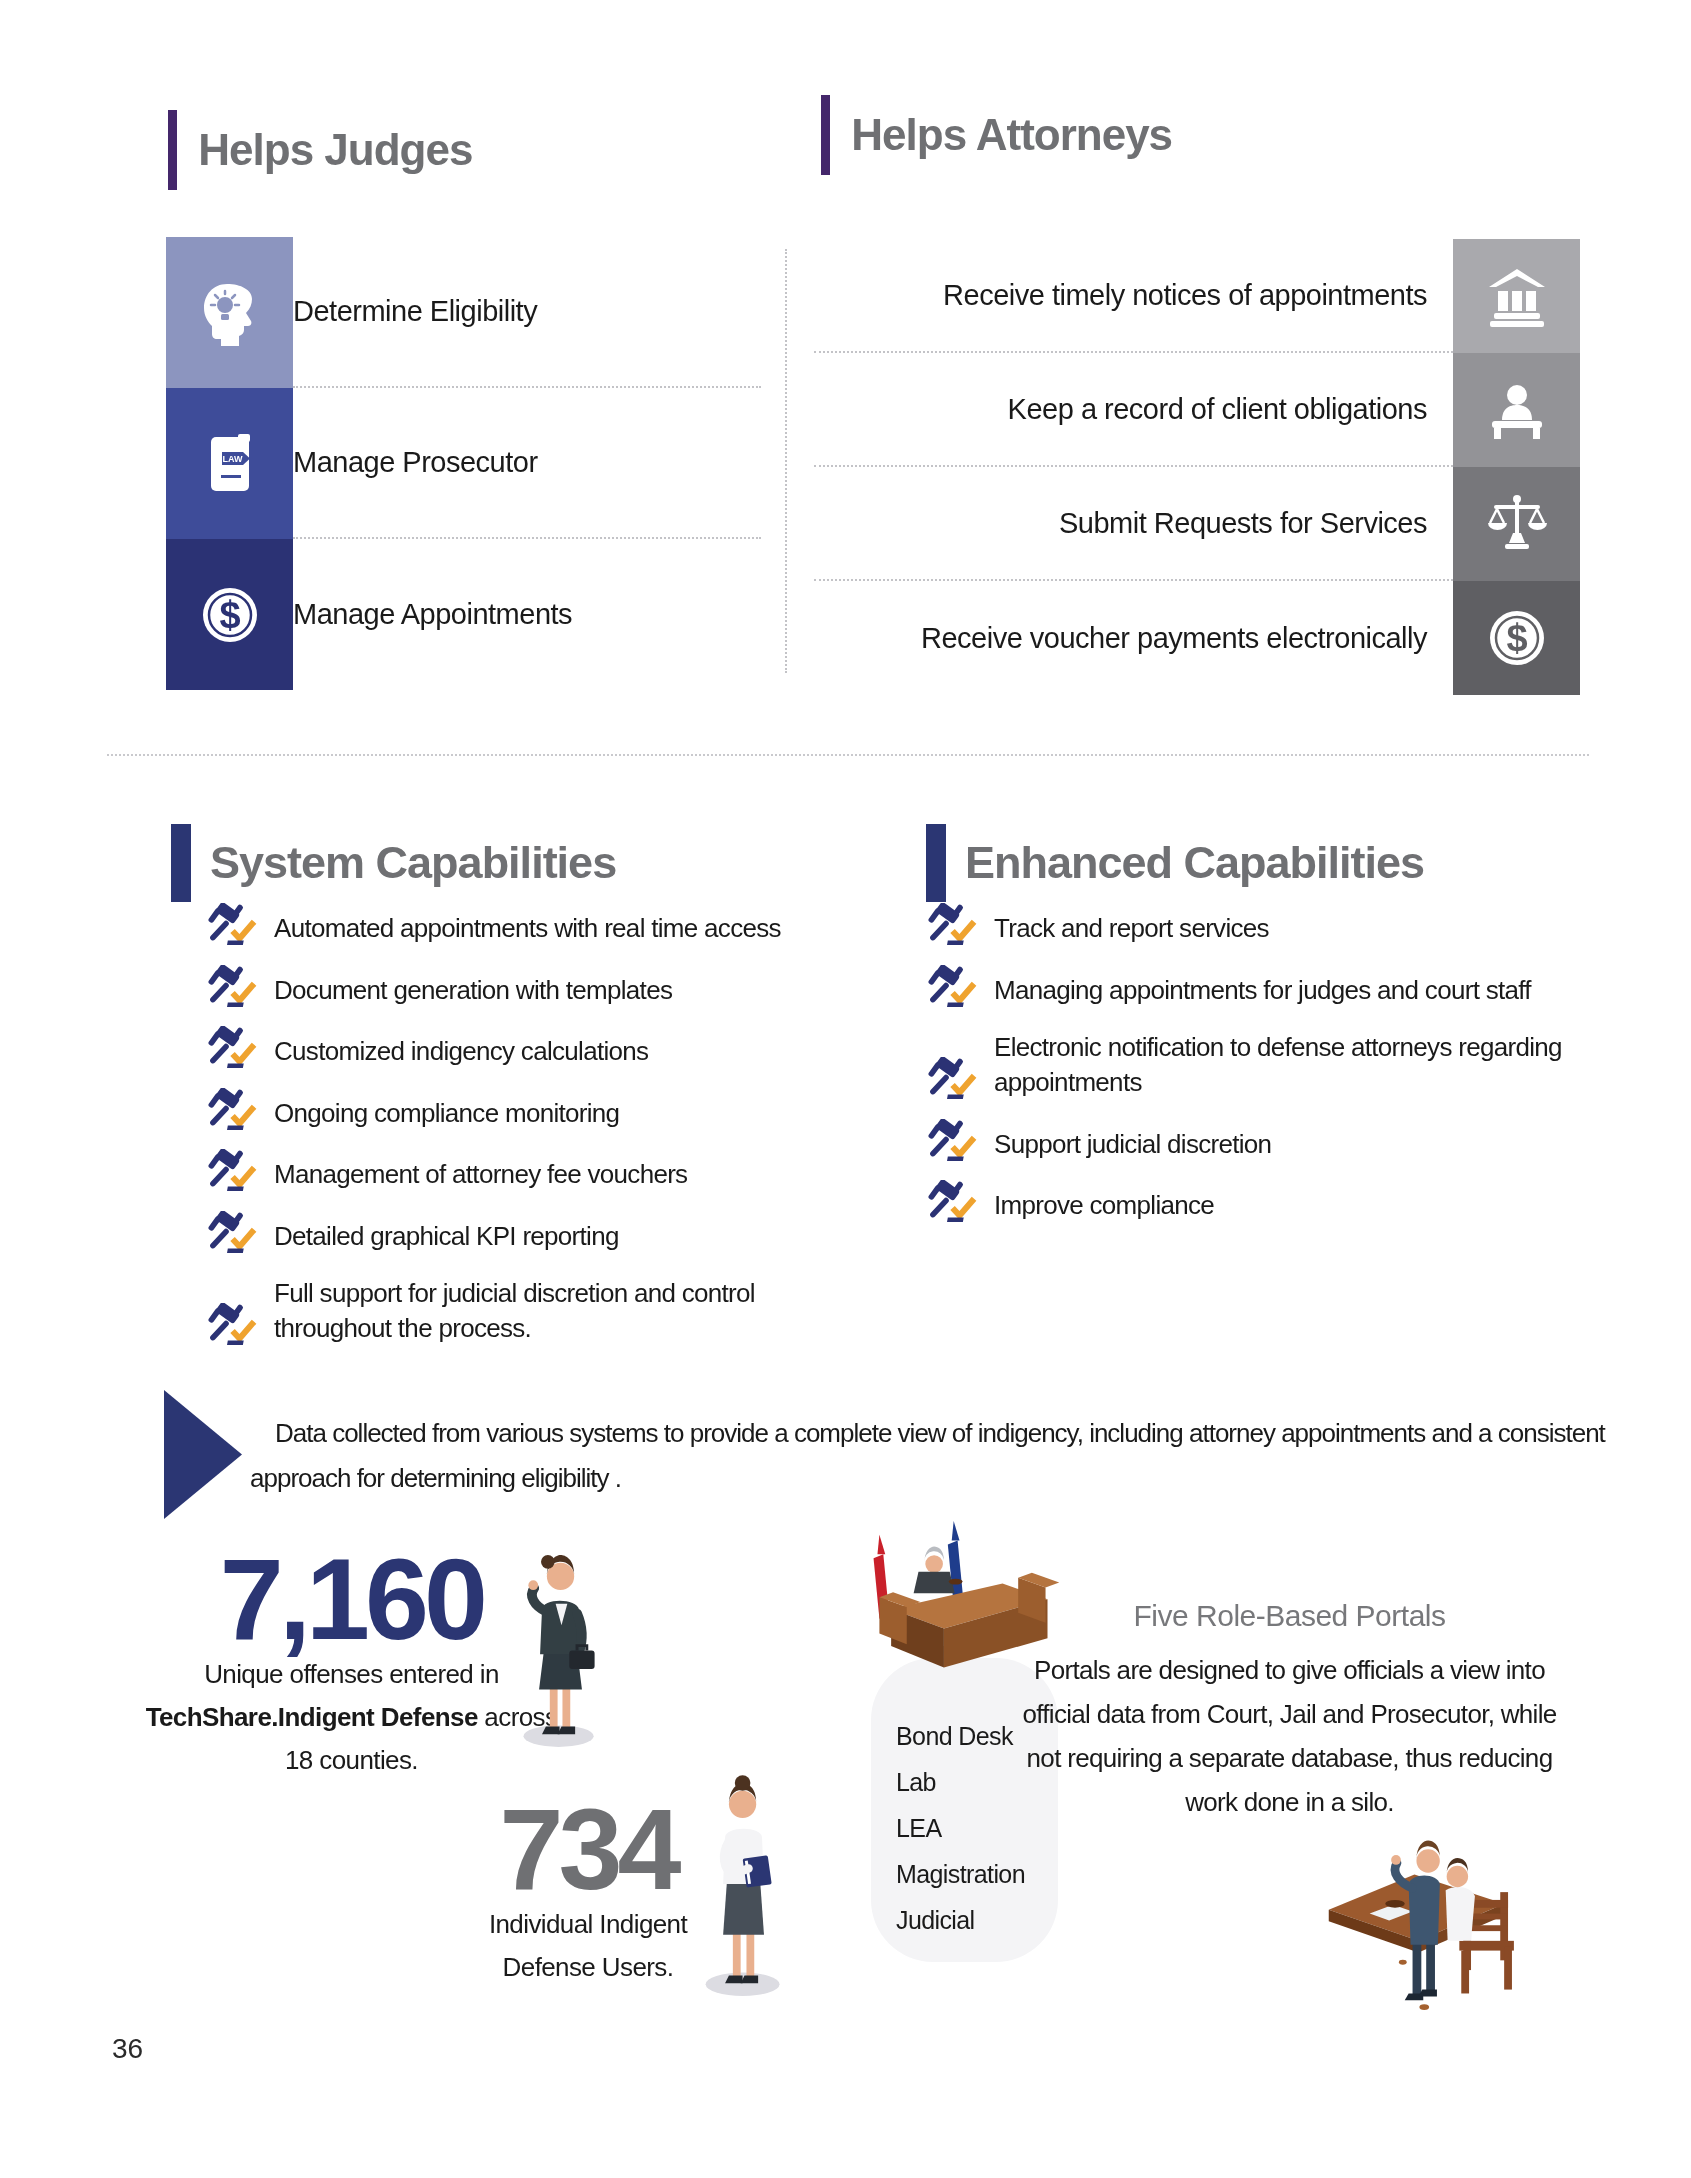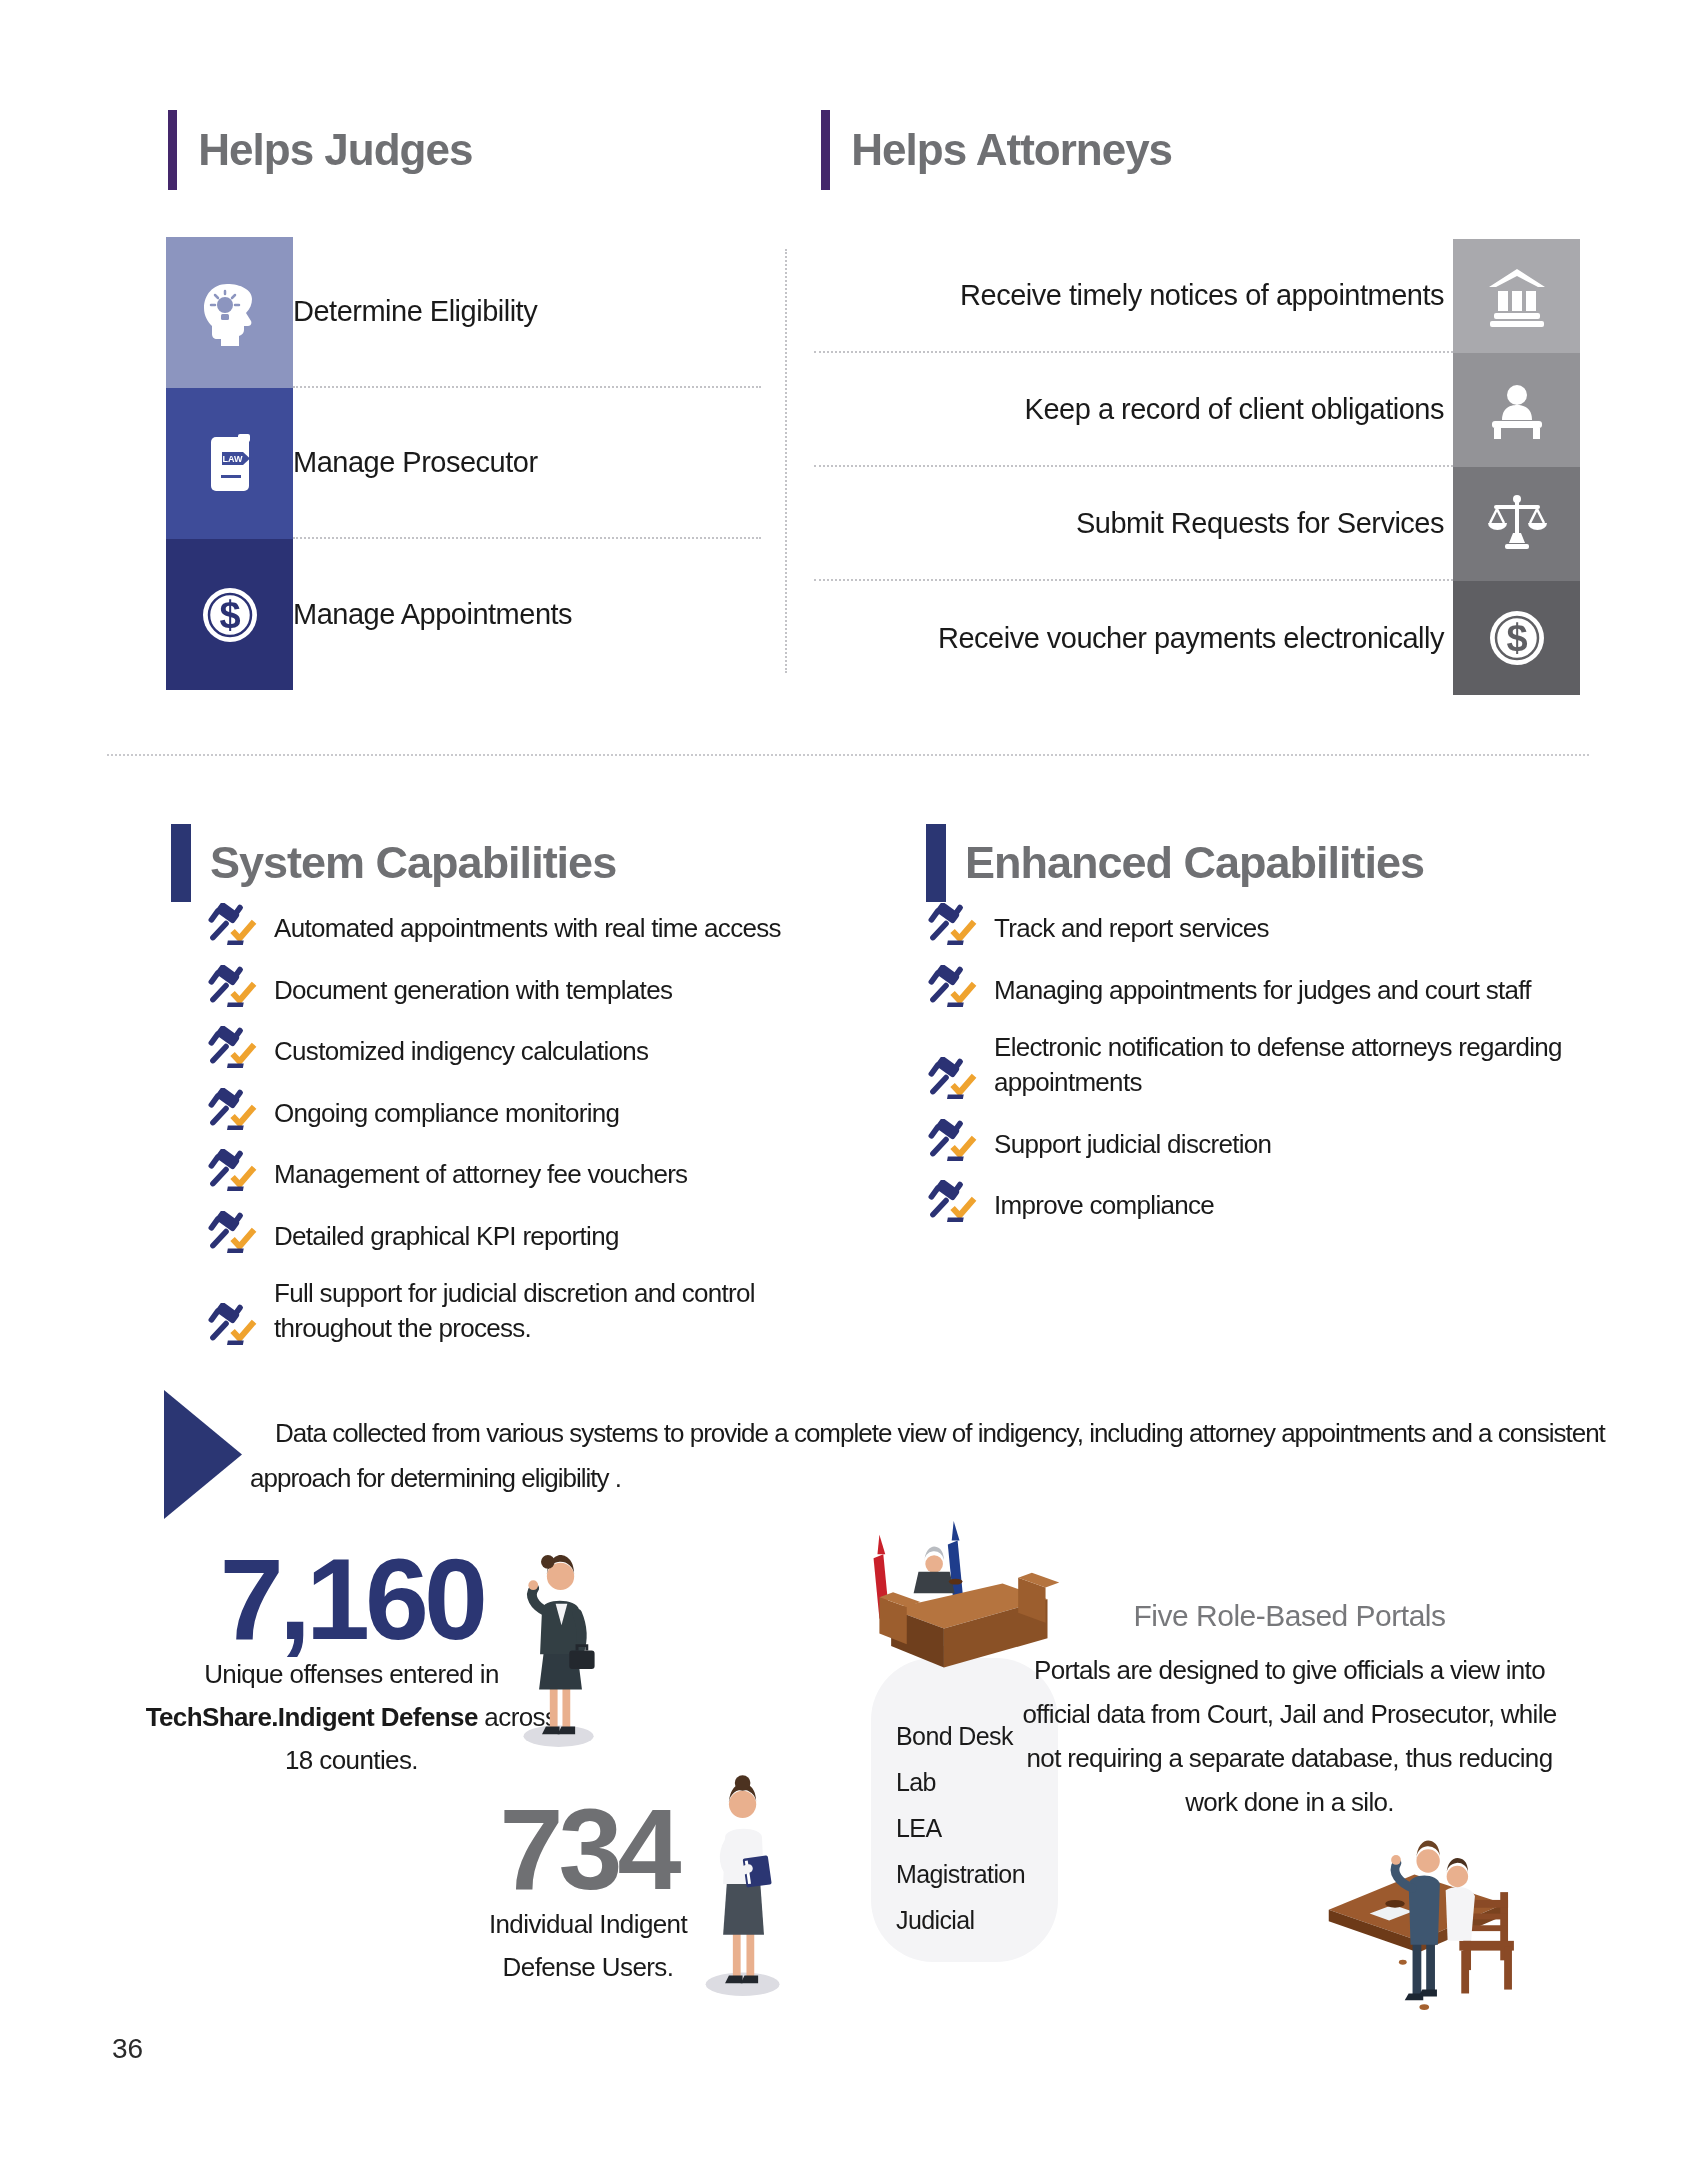--- a/index.html
+++ b/index.html
@@ -15,21 +15,21 @@
   .head-lg h2{font-size:45px;}
   
   .jrow,.arow{display:flex;}
   .panel-judges{position:absolute;left:166px;top:237px;width:595px;}
   .jrow{height:151px;}
   .jrow .icon-block{width:127px;height:151px;display:flex;align-items:center;justify-content:center;flex:0 0 auto;}
   .jrow .label{flex:1;display:flex;align-items:center;font-size:29px;letter-spacing:-0.5px;white-space:nowrap;}
   .jrow:not(:last-child) .label{border-bottom:2.9px dotted #c3c3c7;}
   .panel-attorneys{position:absolute;left:814px;top:239px;width:766px;}
   .arow{height:114px;}
-  .arow .label{flex:1;display:flex;align-items:center;justify-content:flex-end;padding-right:9px;font-size:29px;letter-spacing:-0.5px;white-space:nowrap;}
+  .arow .label{flex:1;display:flex;align-items:center;justify-content:flex-end;padding-right:26px;font-size:29px;letter-spacing:-0.5px;white-space:nowrap;}
   .arow .icon-block{width:127px;height:114px;display:flex;align-items:center;justify-content:center;flex:0 0 auto;}
   .arow:not(:last-child) .label{border-bottom:2.9px dotted #c3c3c7;}
   .bg-periwinkle{background:#8C95BF;}
   .bg-royal{background:#3E4C99;}
   .bg-navy{background:#2B3274;}
   .bg-g1{background:#A9A9AD;}
   .bg-g2{background:#939397;}
   .bg-g3{background:#77777B;}
   .bg-g4{background:#5F5F63;}
   .icon-block svg{width:72px;height:72px;}
@@ -77,21 +77,21 @@
 </head>
 <body>
 
 <div class="page">
 
   <div class="sec-head head-sm" style="left:168px;top:110px;">
     <span class="bar"></span>
     <h2>Helps Judges</h2>
   </div>
 
-  <div class="sec-head head-sm" style="left:821px;top:110px;justify-content:center;">
+  <div class="sec-head head-sm" style="left:821px;top:95px;justify-content:center;">
     <span class="bar"></span>
     <h2>Helps Attorneys</h2>
   </div>
 
   <div class="panel-judges">
     <div class="jrow">
       <div class="icon-block bg-periwinkle">
         <svg viewBox="0 0 72 72">
           <path fill="#fff" d="M33 7C19 7 10 18 10 31c0 8 4 14 8 18v8c0 3 2 5 5 5h4v7h18V59c3-1 5-3 5-6v-4h4c3 0 4-3 3-5l-5-8c4-4 6-9 6-14C58 13 47 7 33 7z"></path>
           <g fill="#8C95BF">

